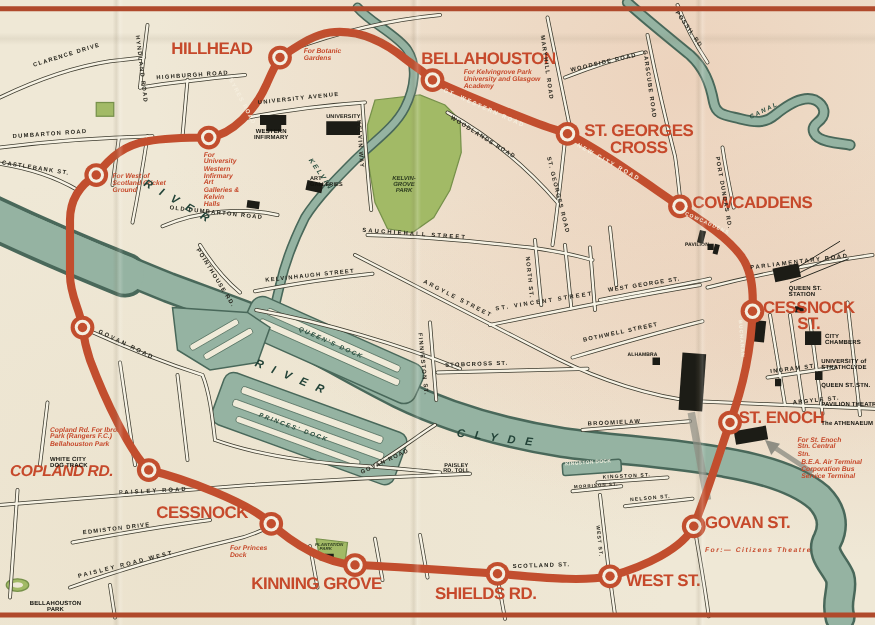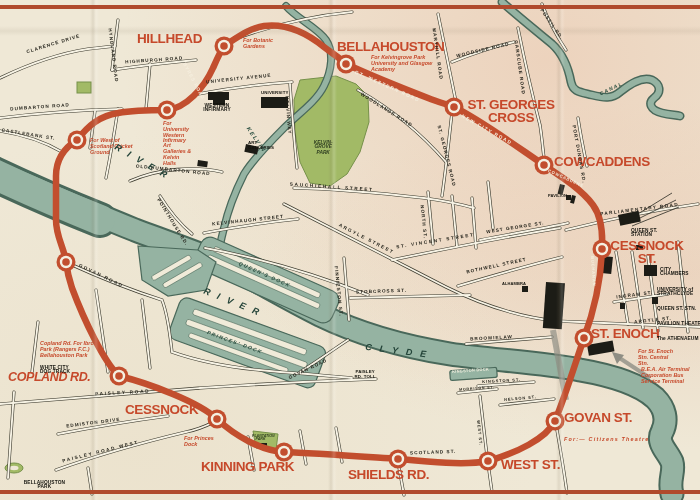--- a/index.html
+++ b/index.html
@@ -321,21 +321,21 @@
 
     <div class="t sl" style="left:137px;top:33px">HILLHEAD</div>
     <div class="t sl" style="left:337px;top:41px">BELLAHOUSTON</div>
     <div class="t sl w ctr" style="left:464px;top:99px;width:94px">ST. GEORGES CROSS</div>
     <div class="t sl" style="left:554px;top:156px">COWCADDENS</div>
     <div class="t sl w ctr" style="left:610px;top:240px;width:74px">CESSNOCK ST.</div>
     <div class="t sl" style="left:591px;top:328px">ST. ENOCH</div>
     <div class="t sl" style="left:564px;top:412px">GOVAN ST.</div>
     <div class="t sl" style="left:501px;top:459px">WEST ST.</div>
     <div class="t sl" style="left:348px;top:469px">SHIELDS RD.</div>
-    <div class="t sl" style="left:201px;top:461px">KINNING PARK</div>
+    <div class="t sl" style="left:201px;top:461px">KINNING GROVE</div>
     <div class="t sl" style="left:125px;top:404px">CESSNOCK</div>
     <div class="t sl sl2" style="left:8px;top:372px">COPLAND RD.</div>
 
     <div class="t note w" style="left:243px;top:38px;width:56px;transform:scale(.6)">For Botanic Gardens</div>
     <div class="t note w" style="left:371px;top:55px;width:106px;transform:scale(.6)">For Kelvingrove Park University and Glasgow Academy</div>
     <div class="t note w" style="left:90px;top:138px;width:80px;transform:scale(.6)">For West of Scotland Cricket Ground</div>
     <div class="t note w" style="left:163px;top:121px;width:50px;transform:scale(.6)">For University Western Infirmary Art Galleries &amp; Kelvin Halls</div>
     <div class="t note w" style="left:40px;top:341px;width:104px;transform:scale(.6)">Copland Rd. For Ibrox Park (Rangers F.C.) Bellahouston Park</div>
     <div class="t lm w" style="left:40px;top:365px;width:56px;transform:scale(.6)">WHITE CITY DOG TRACK</div>
     <div class="t note w" style="left:184px;top:436px;width:50px;transform:scale(.6)">For Princes Dock</div>

